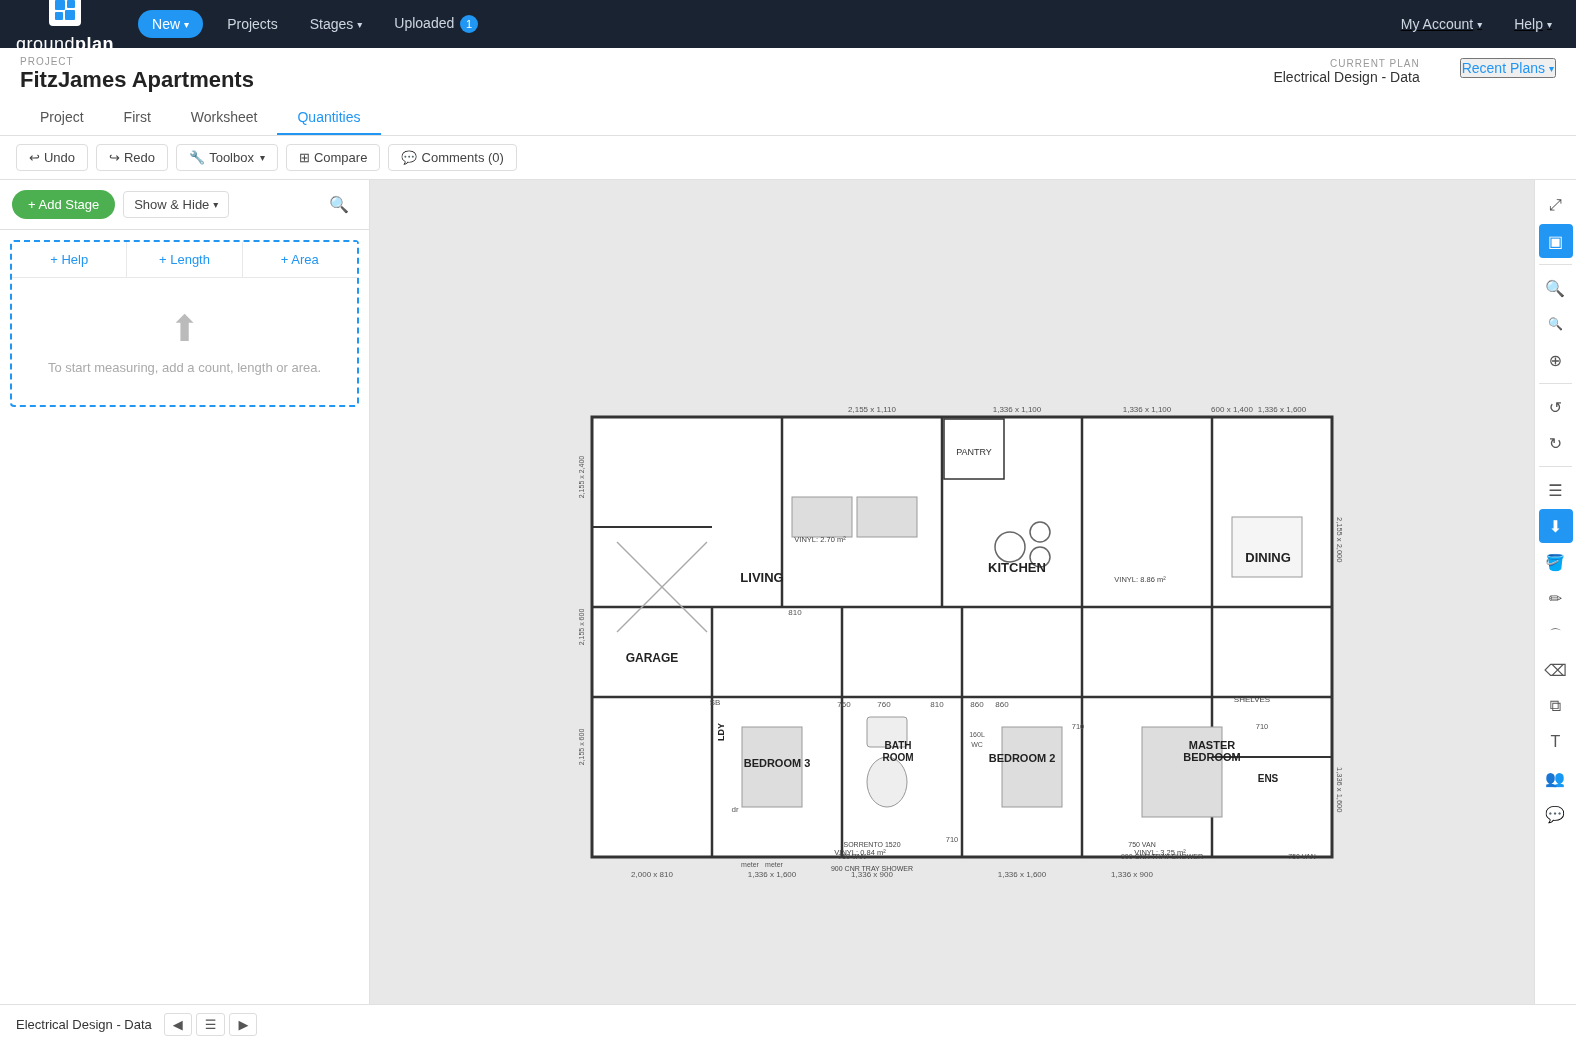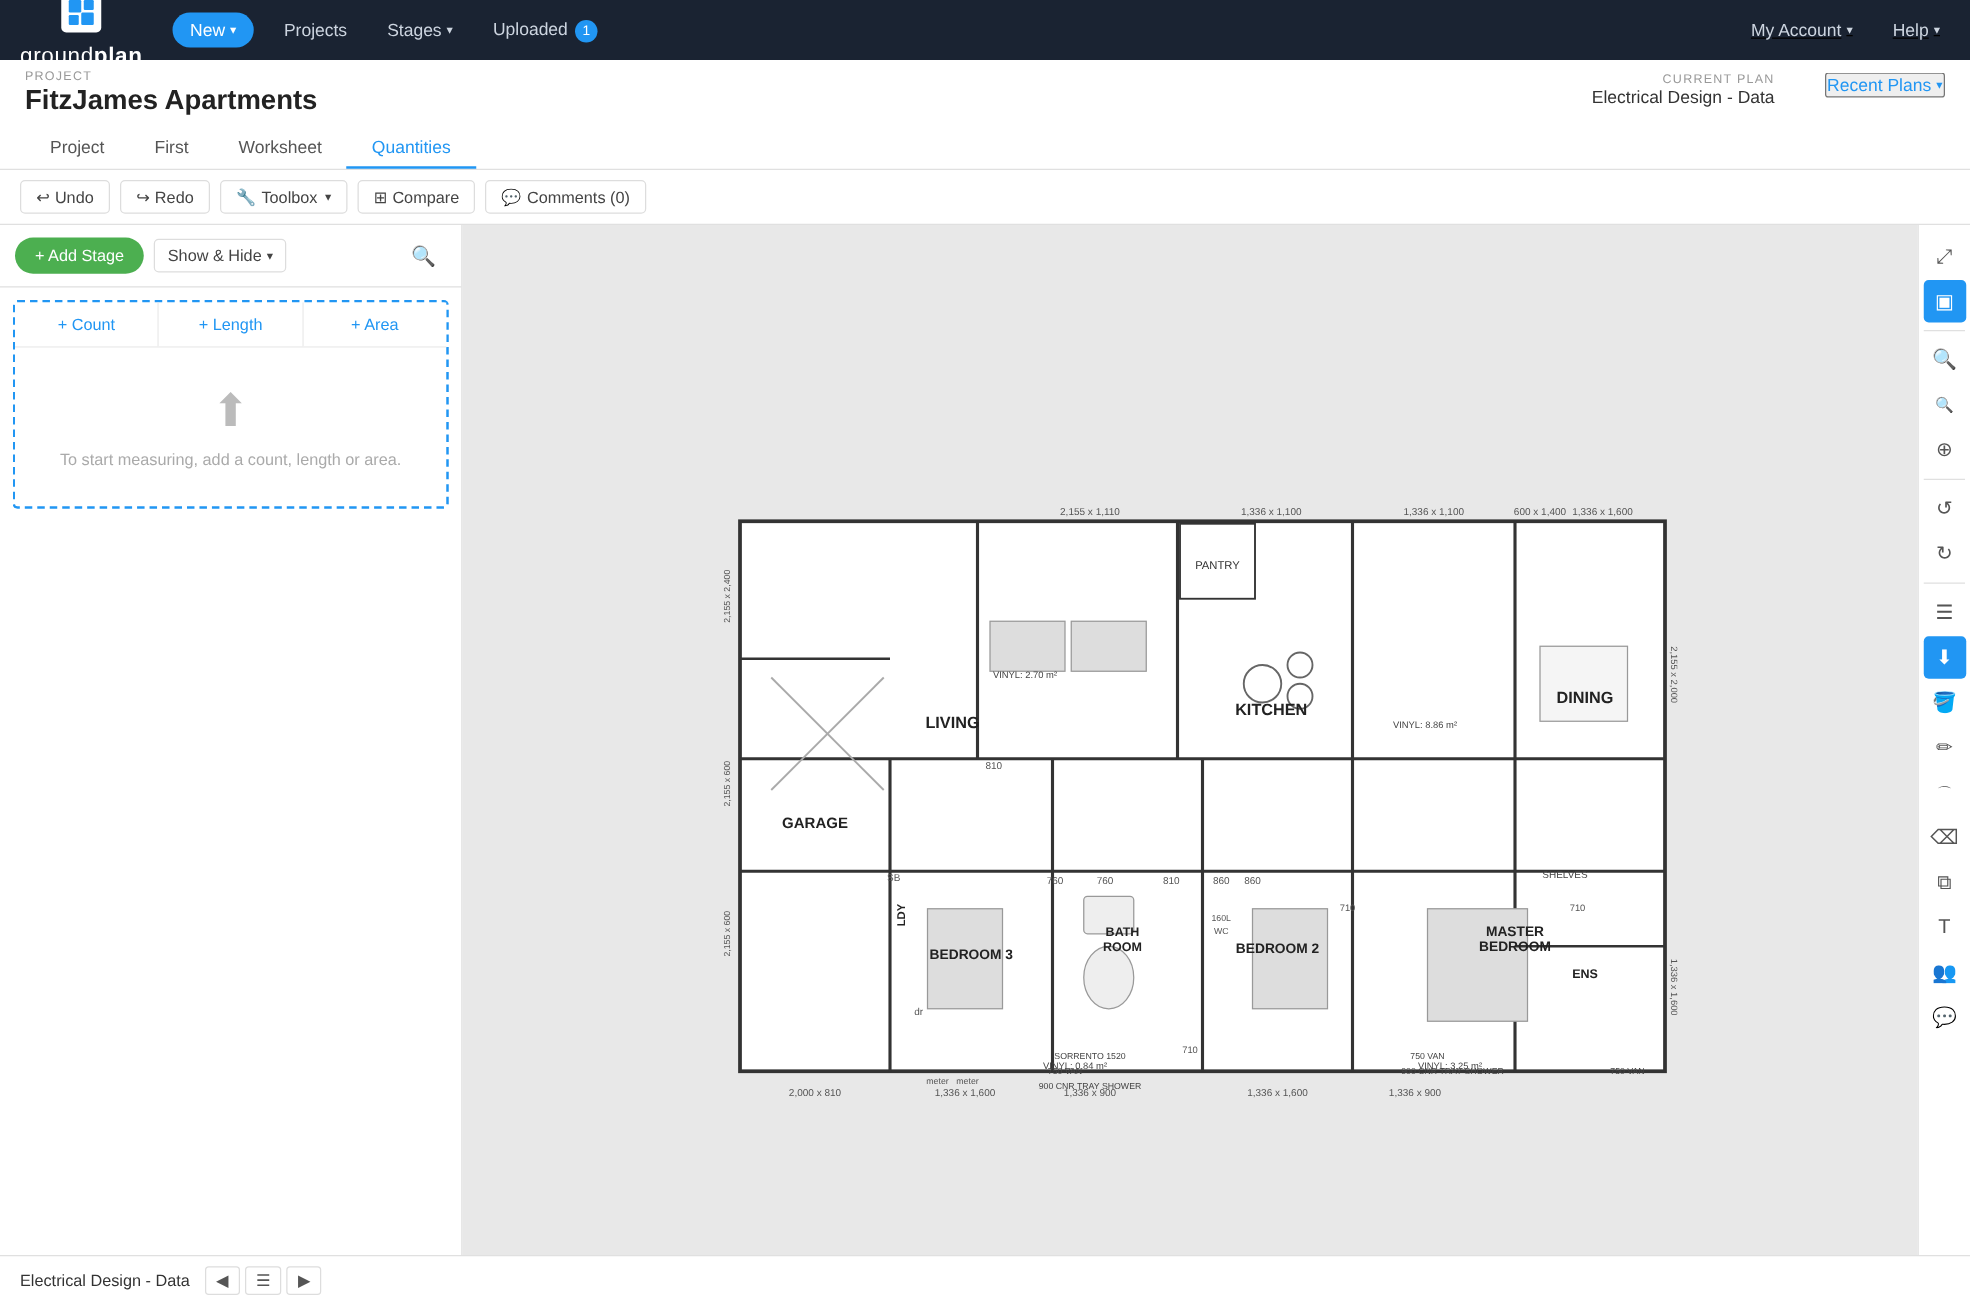--- a/index.html
+++ b/index.html
@@ -480,21 +480,21 @@
 
   <div class="left-panel">
     <div class="panel-controls">
       <button class="add-stage-btn">+ Add Stage</button>
       <button class="show-hide-btn">Show &amp; Hide</button>
       <button class="search-icon-btn">🔍</button>
     </div>
 
     <div class="stage-item">
       <div class="stage-measure-btns">
-        <button class="measure-btn">+ Count</button>
+        <button class="measure-btn">+ Help</button>
         <button class="measure-btn">+ Length</button>
         <button class="measure-btn">+ Area</button>
       </div>
       <div class="stage-empty">
         <div class="stage-empty-icon">⬆</div>
         <div>To start measuring, add a count, length or area.</div>
       </div>
     </div>
   </div>
 

